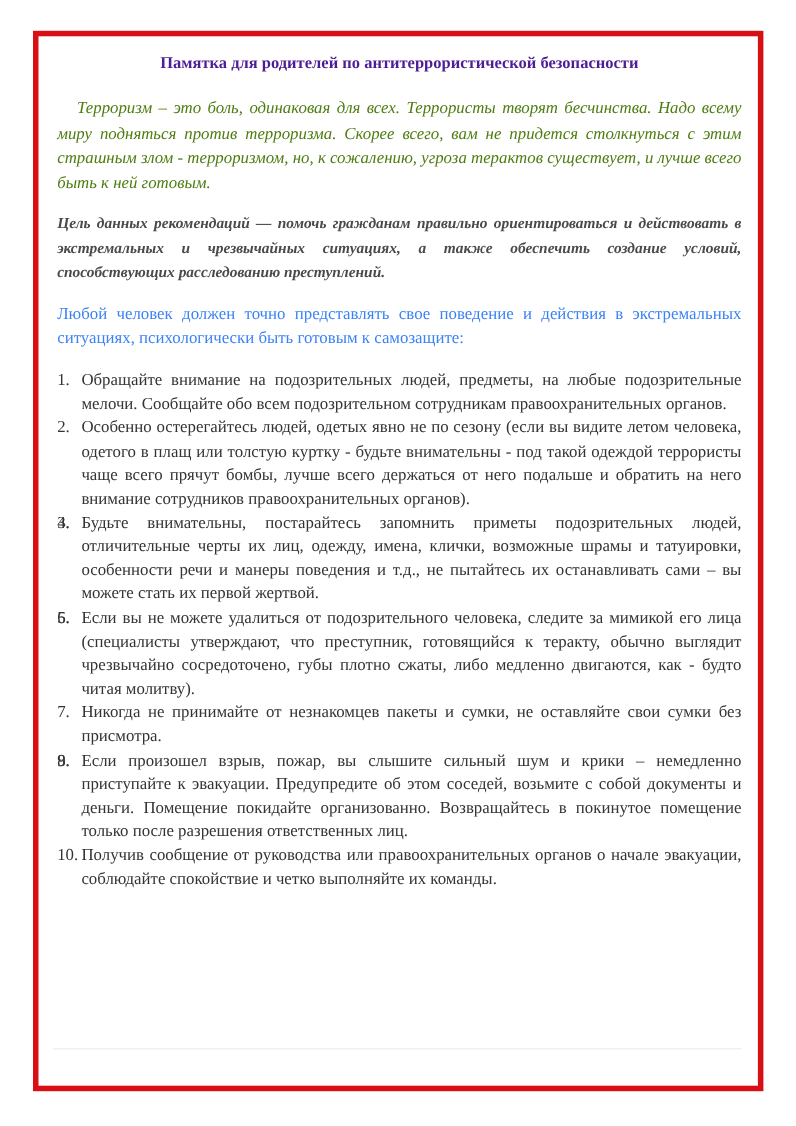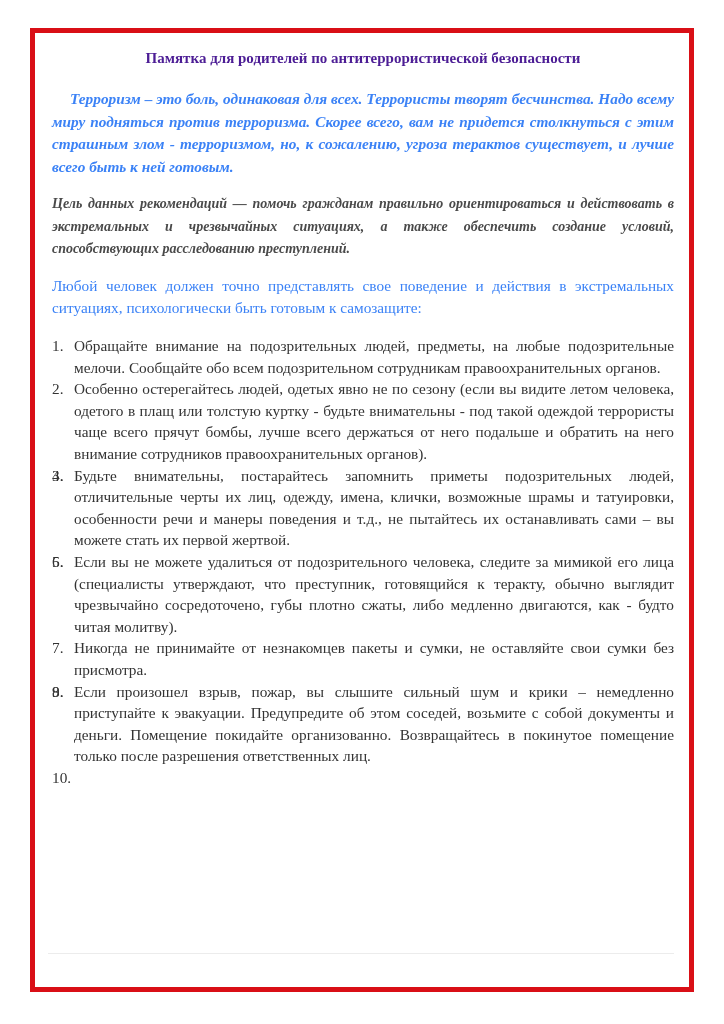--- a/index.html
+++ b/index.html
@@ -10,22 +10,22 @@
   }
   .content {
     position: absolute; left: 52px; top: 40px; width: 622px;
     font-family: "Liberation Serif", serif; color: #333333;
   }
   .title {
     text-align: center; font-weight: bold; font-size: 15px; color: #4c1d95;
     margin: 8px 0 0 0; line-height: 20px;
   }
   .intro-red {
-    margin-top: 20px; font-family: "Liberation Serif", serif; font-style: italic; font-weight: bold;
-    font-size: 15.3px; line-height: 22.5px; color: #3b82f6; text-align: justify; text-indent: 18px;
+    margin-top: 20px; font-family: "Liberation Serif", serif; font-style: italic; font-weight: normal;
+    font-size: 15.3px; line-height: 22.5px; color: #4d7c0f; text-align: justify; text-indent: 18px;
   }
   .intro-grey {
     margin-top: 6px; font-style: italic; font-weight: bold;
     font-size: 14px; line-height: 22.5px; color: #4a4a4a; text-align: justify;
   }
   .lead {
     margin-top: 8px; font-size: 15.3px; line-height: 22.5px; color: #3b82f6; text-align: justify;
   }
   ol.rules {
     list-style: none; margin: 14px 0 0 0; padding: 0;
@@ -51,17 +51,17 @@
   <ol class="rules">
     <li><span class="num">1.</span><span>Обращайте внимание на подозрительных людей, предметы, на любые подозрительные мелочи. Сообщайте обо всем подозрительном сотрудникам правоохранительных органов.</span></li>
     <li><span class="num">2.</span><span>Особенно остерегайтесь людей, одетых явно не по сезону (если вы видите летом человека, одетого в плащ или толстую куртку - будьте внимательны - под такой одеждой террористы чаще всего прячут бомбы, лучше всего держаться от него подальше и обратить на него внимание сотрудников правоохранительных органов).</span></li>
     <li><span class="num">3.</span></li>
     <li><span class="num">4.</span><span>Будьте внимательны, постарайтесь запомнить приметы подозрительных людей, отличительные черты их лиц, одежду, имена, клички, возможные шрамы и татуировки, особенности речи и манеры поведения и т.д., не пытайтесь их останавливать сами – вы можете стать их первой жертвой.</span></li>
     <li><span class="num">5.</span></li>
     <li><span class="num">6.</span><span>Если вы не можете удалиться от подозрительного человека, следите за мимикой его лица (специалисты утверждают, что преступник, готовящийся к теракту, обычно выглядит чрезвычайно сосредоточено, губы плотно сжаты, либо медленно двигаются, как - будто читая молитву).</span></li>
     <li><span class="num">7.</span><span>Никогда не принимайте от незнакомцев пакеты и сумки, не оставляйте свои сумки без присмотра.</span></li>
     <li><span class="num">8.</span></li>
     <li><span class="num">9.</span><span>Если произошел взрыв, пожар, вы слышите сильный шум и крики – немедленно приступайте к эвакуации. Предупредите об этом соседей, возьмите с собой документы и деньги. Помещение покидайте организованно. Возвращайтесь в покинутое помещение только после разрешения ответственных лиц.</span></li>
-    <li class="two-digit"><span class="num">10.</span></li>
+    <li class="two-digit"><span class="num">10.</span><span>Получив сообщение от руководства или правоохранительных органов о начале эвакуации, соблюдайте спокойствие и четко выполняйте их команды.</span></li>
   </ol>
 </div>
 
 <div class="divider"></div>
 
 </body></html>

